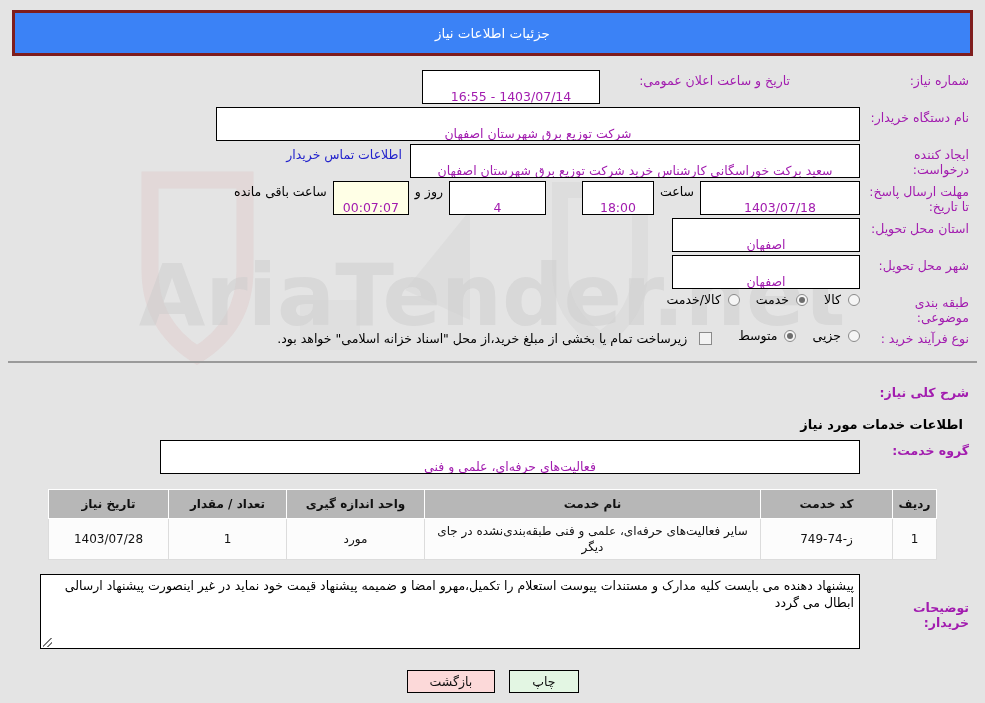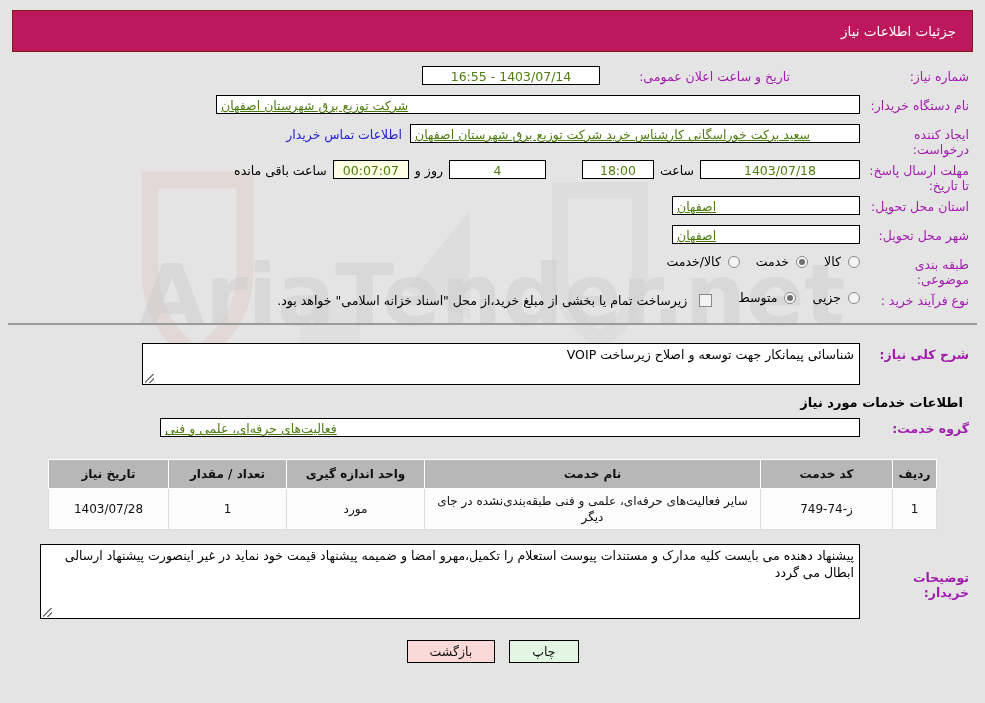--- a/index.html
+++ b/index.html
@@ -23,26 +23,26 @@
     height: 260px;
     pointer-events: none;
     z-index: 0;
     opacity: .55;
   }
 
   
   .titlebar {
     margin: 10px 12px 0 12px;
     height: 40px;
-    background: #be185d;
-    border: 1px solid #7f1d1d;
+    background: #3b82f6;
+    border: 3px solid #7f1d1d;
     color: #ffffff;
     display: flex;
     align-items: center;
-    justify-content: flex-start;
+    justify-content: center;
     padding: 0 16px;
     font-size: 13.5px;
     position: relative;
     z-index: 2;
   }
 
   
   .panel {
     position: relative;
     z-index: 1;
@@ -66,31 +66,31 @@
     line-height: 15px;
     padding-top: 3px;
     flex: 0 0 auto;
   }
   .lbl.w-main { width: 104px; padding-left: 5px; }
   .lbl.bold { font-weight: bold; }
 
   .fld {
     border: 1px solid #000000;
     background: #ffffff;
-    height: 19px;
+    height: 28px;
     line-height: 19px;
     font-size: 12.5px;
-    color: #4d7c0f;
-    padding: 0 4px;
+    color: #a21caf;
+    padding: 16px 4px;
     box-sizing: border-box;
     text-align: center;
     overflow: hidden;
     white-space: nowrap;
   }
-  .fld.right { text-align: left; text-decoration: underline; }
+  .fld.right { text-align: center; }
   .fld.timer { background: #ffffe6; }
 
   .smalltext { font-size: 12.5px; padding: 0 6px; line-height: 21px; }
   .link {
     color: #2222cc;
     font-size: 12.5px;
     line-height: 21px;
     padding: 0 8px;
     text-decoration: none;
     cursor: pointer;
@@ -278,21 +278,20 @@
       <span class="radio-lbl">متوسط</span>
     </div>
     <span class="checkbox" style="margin:4px 14px 0 6px;"></span>
     <span class="smalltext">زیرساخت تمام یا بخشی از مبلغ خرید،از محل "اسناد خزانه اسلامی" خواهد بود.</span>
   </div>
 </div>
 
 <div class="panel noline" style="padding-top:10px">
   <div class="row">
     <div class="lbl w-main bold" style="padding-top:4px">شرح کلی نیاز:</div>
-    <div class="ta" style="width:718px; height:42px;">شناسائی پیمانکار جهت توسعه و اصلاح زیرساخت VOIP</div>
   </div>
 
   <div class="section-title">اطلاعات خدمات مورد نیاز</div>
 
   <div class="row" style="margin-top:8px">
     <div class="lbl w-main bold">گروه خدمت:</div>
     <div class="fld right" style="width:700px">فعالیت‌های حرفه‌ای، علمی و فنی</div>
   </div>
 </div>
 

